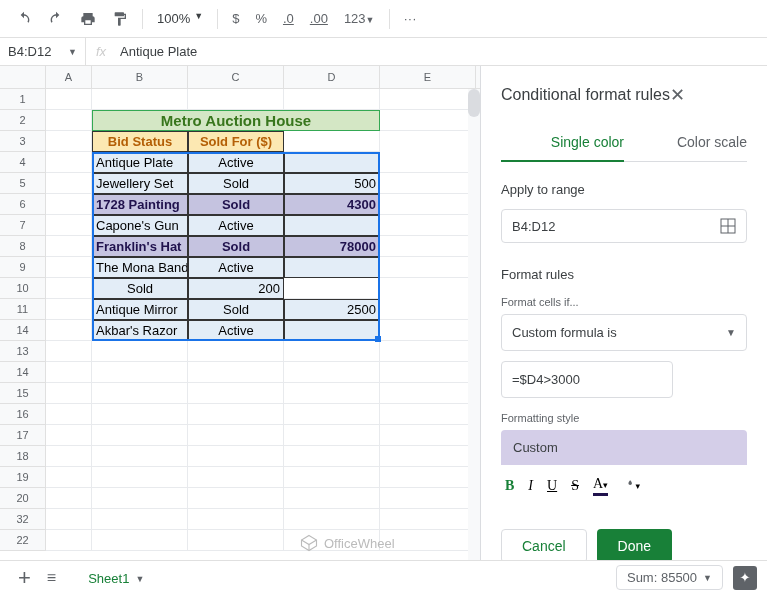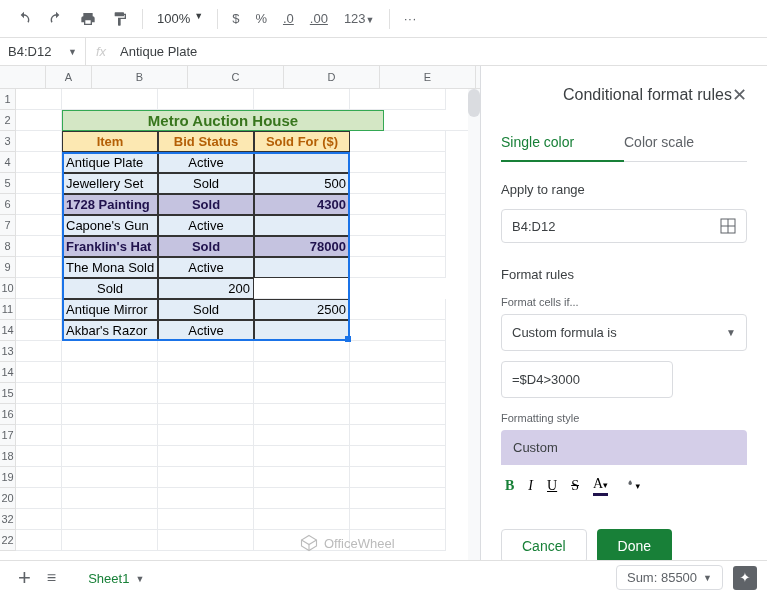--- a/index.html
+++ b/index.html
@@ -33,25 +33,25 @@
 .title-cell { background: #d4e7c5; font-weight: bold; color: #38761d; font-size: 15px; text-align: center; border: 1px solid #34a853; }
 .header-cell { background: #fce8b2; font-weight: bold; color: #b45f06; text-align: center; border: 1px solid #333; }
 .data-cell { background: #e3edf7; border: 1px solid #333; }
 .data-cell.center { text-align: center; }
 .data-cell.right { text-align: right; }
 .highlighted { background: #c5c3e0 !important; font-weight: bold; color: #20124d; }
 .selection-outline { position: absolute; border: 2px solid #1a73e8; pointer-events: none; }
 .sel-handle { position: absolute; width: 6px; height: 6px; background: #1a73e8; right: -3px; bottom: -3px; }
 
 .side-panel { width: 287px; border-left: 1px solid #dadce0; padding: 18px 20px; position: relative; background: #fff; overflow-y: auto; }
-.panel-title-row { display: flex; justify-content: flex-end; align-items: center; margin-bottom: 20px; }
+.panel-title-row { display: flex; justify-content: flex-start; align-items: center; margin-bottom: 20px; }
 .panel-title { font-size: 16px; color: #3c4043; }
 .close-x { font-size: 18px; color: #5f6368; cursor: pointer; }
 .tabs { display: flex; border-bottom: 1px solid #dadce0; margin-bottom: 20px; }
-.tab { flex: 1; text-align: left; padding: 8px 0 10px; font-size: 14px; color: #5f6368; cursor: pointer; }
+.tab { flex: 1; text-align: right; padding: 8px 0 10px; font-size: 14px; color: #5f6368; cursor: pointer; }
 .tab.active { color: #188038; border-bottom: 2px solid #188038; font-weight: 500; margin-bottom: -1px; }
 .section-label { font-size: 13px; color: #3c4043; margin-bottom: 12px; font-weight: 500; }
 .sub-label { font-size: 11px; color: #5f6368; margin: 14px 0 6px; }
 .range-box { display: flex; align-items: center; border: 1px solid #dadce0; border-radius: 4px; padding: 8px 10px; margin-bottom: 24px; }
 .range-box input { border: none; flex: 1; font-size: 13px; color: #3c4043; outline: none; }
 .grid-icon-box { width: 16px; height: 16px; }
 .select-box { border: 1px solid #dadce0; border-radius: 4px; padding: 10px; font-size: 13px; color: #3c4043; display: flex; justify-content: space-between; align-items: center; cursor: pointer; }
 .formula-input { border: 1px solid #dadce0; border-radius: 4px; padding: 10px; font-size: 13px; color: #3c4043; margin-top: 10px; width: 70%; }
 .style-preview { background: #d4cee8; padding: 10px 12px; border-radius: 4px 4px 0 0; font-size: 13px; color: #3c4043; margin-top: 6px; }
 .style-toolbar { display: flex; gap: 14px; padding: 10px 4px; align-items: center; }
@@ -163,26 +163,25 @@
           </div>
       <div class="row">
             <div class="cell" style="width: 46px;"></div>
             <div class="cell"></div>
             <div class="cell"></div>
             <div class="cell"></div>
             <div class="cell"></div>
           </div>
           <div class="row">
             <div class="cell" style="width: 46px;"></div>
-            <div class="cell title-cell" style="width: 322px;">Metro Auction House</div>
-            <div class="cell"></div>
-          </div>
-          <div class="row">
-            <div class="cell" style="width: 46px;"></div>
-            <div class="cell header-cell">Item</div>
+            <div class="cell title-cell" style="width: 288px;">Metro Auction House</div>
+            <div class="cell"></div>
+          </div>
+          <div class="row">
+            <div class="cell" style="width: 46px;"></div>
             <div class="cell header-cell">Bid Status</div>
             <div class="cell header-cell">Sold For ($)</div>
             <div class="cell"></div>
           </div>
           <div class="row">
             <div class="cell" style="width: 46px;"></div>
             <div class="cell data-cell">Antique Plate</div>
             <div class="cell data-cell center">Active</div>
             <div class="cell data-cell right"></div>
             <div class="cell"></div>
@@ -210,21 +209,21 @@
           </div>
           <div class="row">
             <div class="cell" style="width: 46px;"></div>
             <div class="cell data-cell highlighted">Franklin's Hat</div>
             <div class="cell data-cell center highlighted">Sold</div>
             <div class="cell data-cell right highlighted">78000</div>
             <div class="cell"></div>
           </div>
           <div class="row">
             <div class="cell" style="width: 46px;"></div>
-            <div class="cell data-cell">The Mona Sold</div>
+            <div class="cell data-cell">The Mona Band</div>
             <div class="cell data-cell center">Active</div>
             <div class="cell data-cell right"></div>
             <div class="cell"></div>
           </div>
           <div class="row">
             <div class="cell" style="width: 46px;"></div>
             <div class="cell data-cell center">Sold</div>
             <div class="cell data-cell right">200</div>
             <div class="cell"></div>
           </div>

